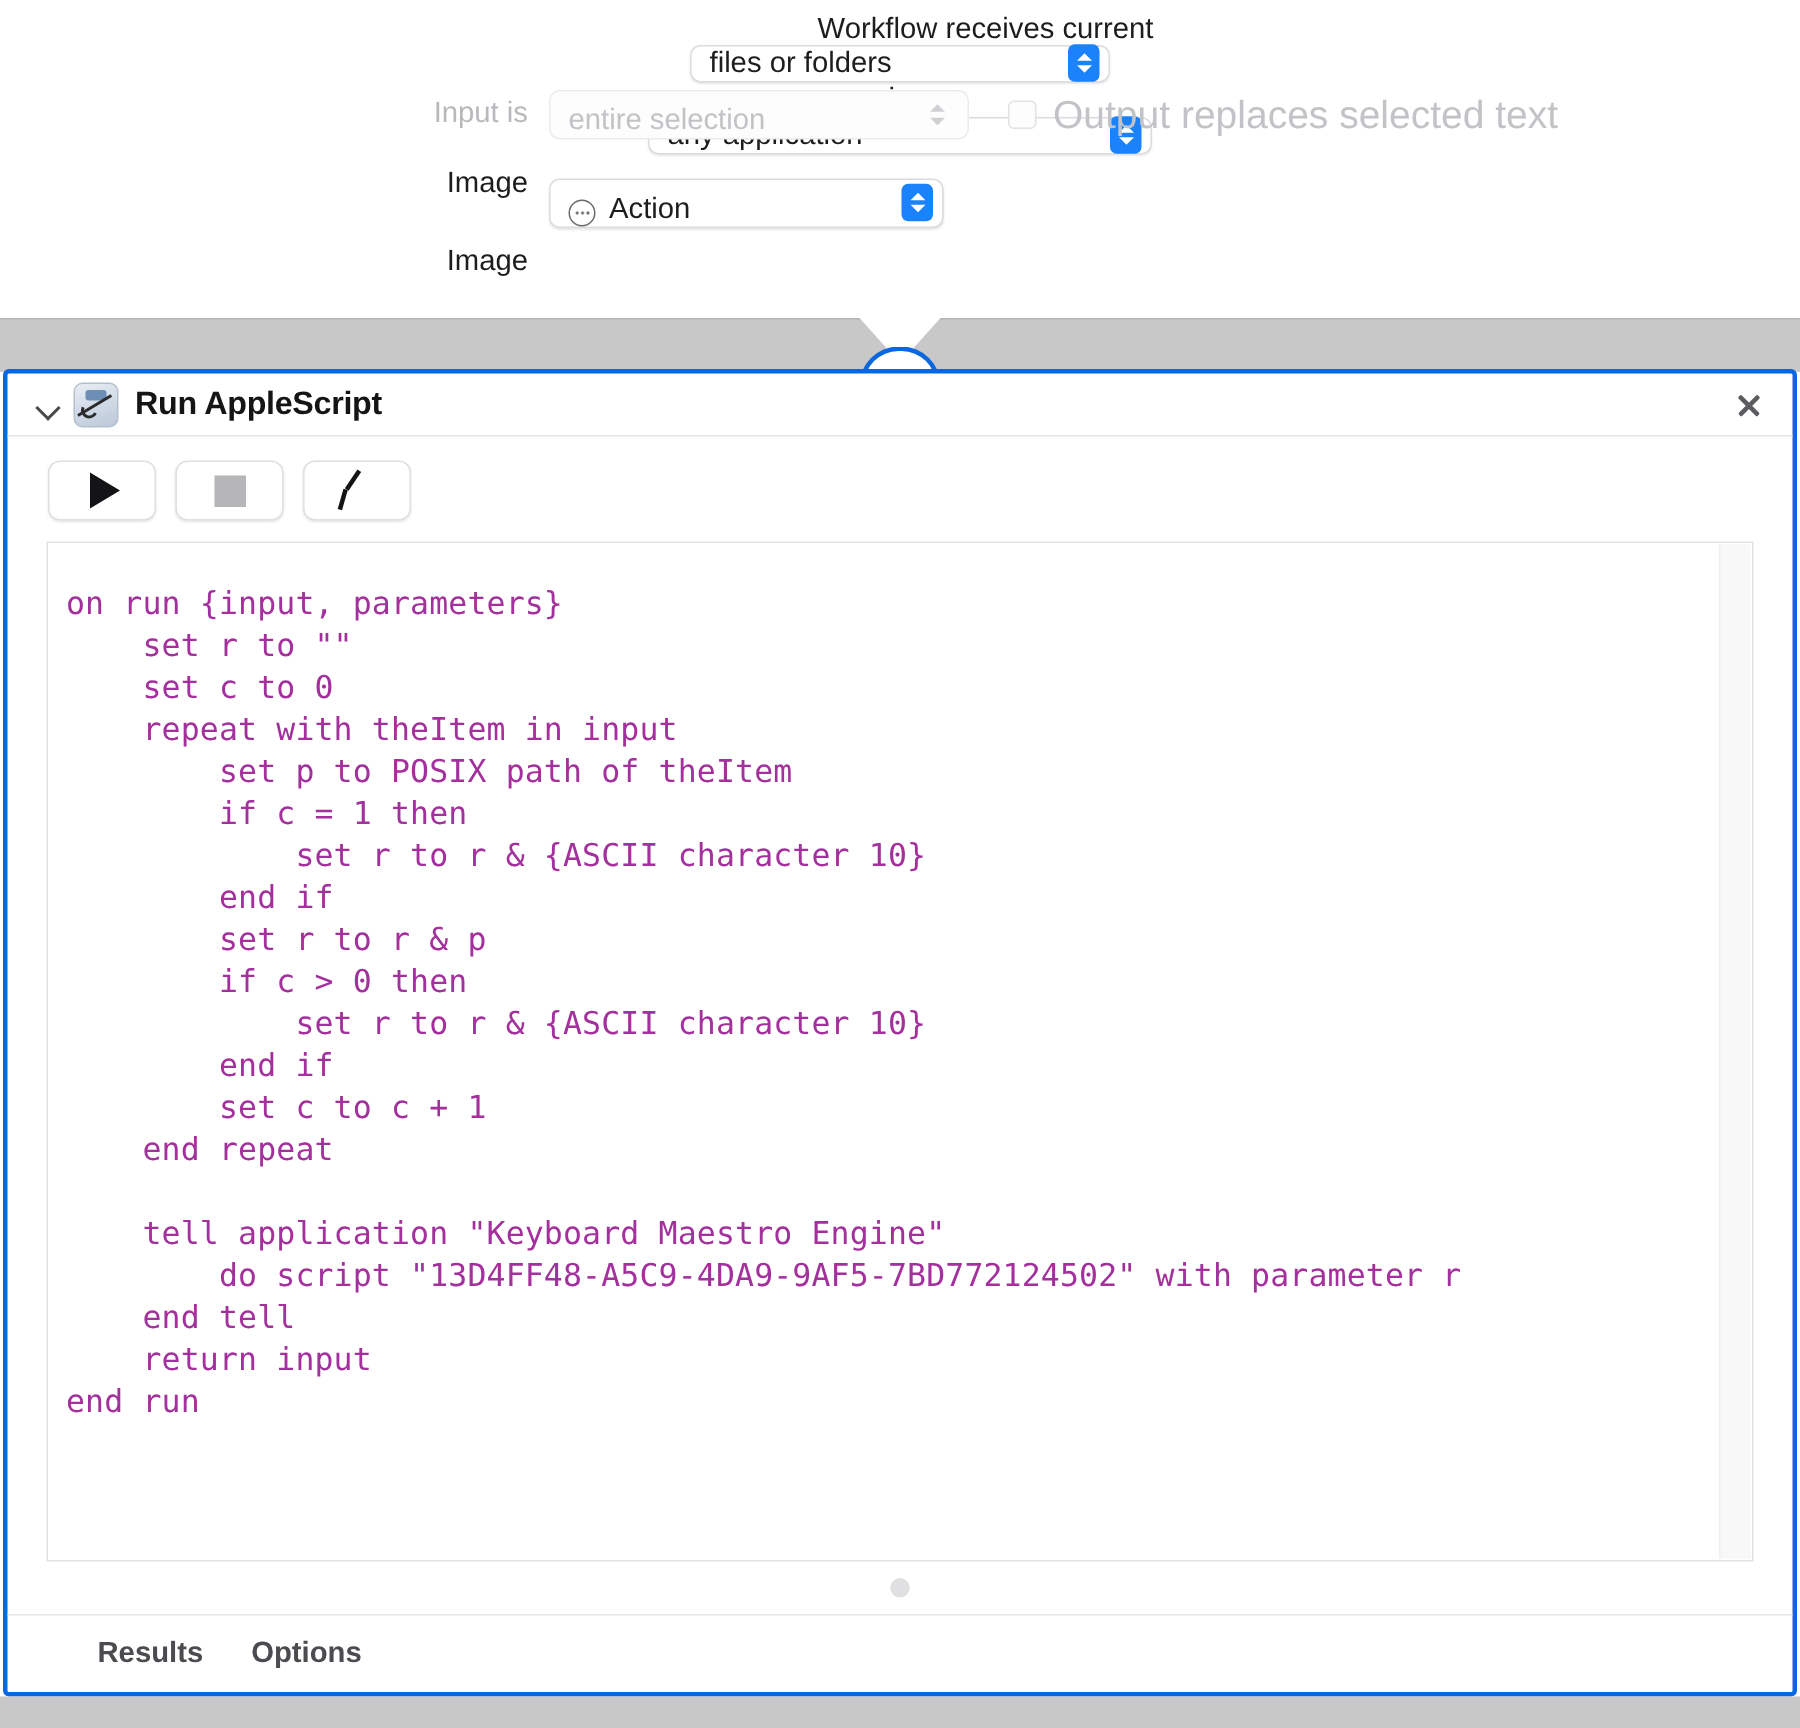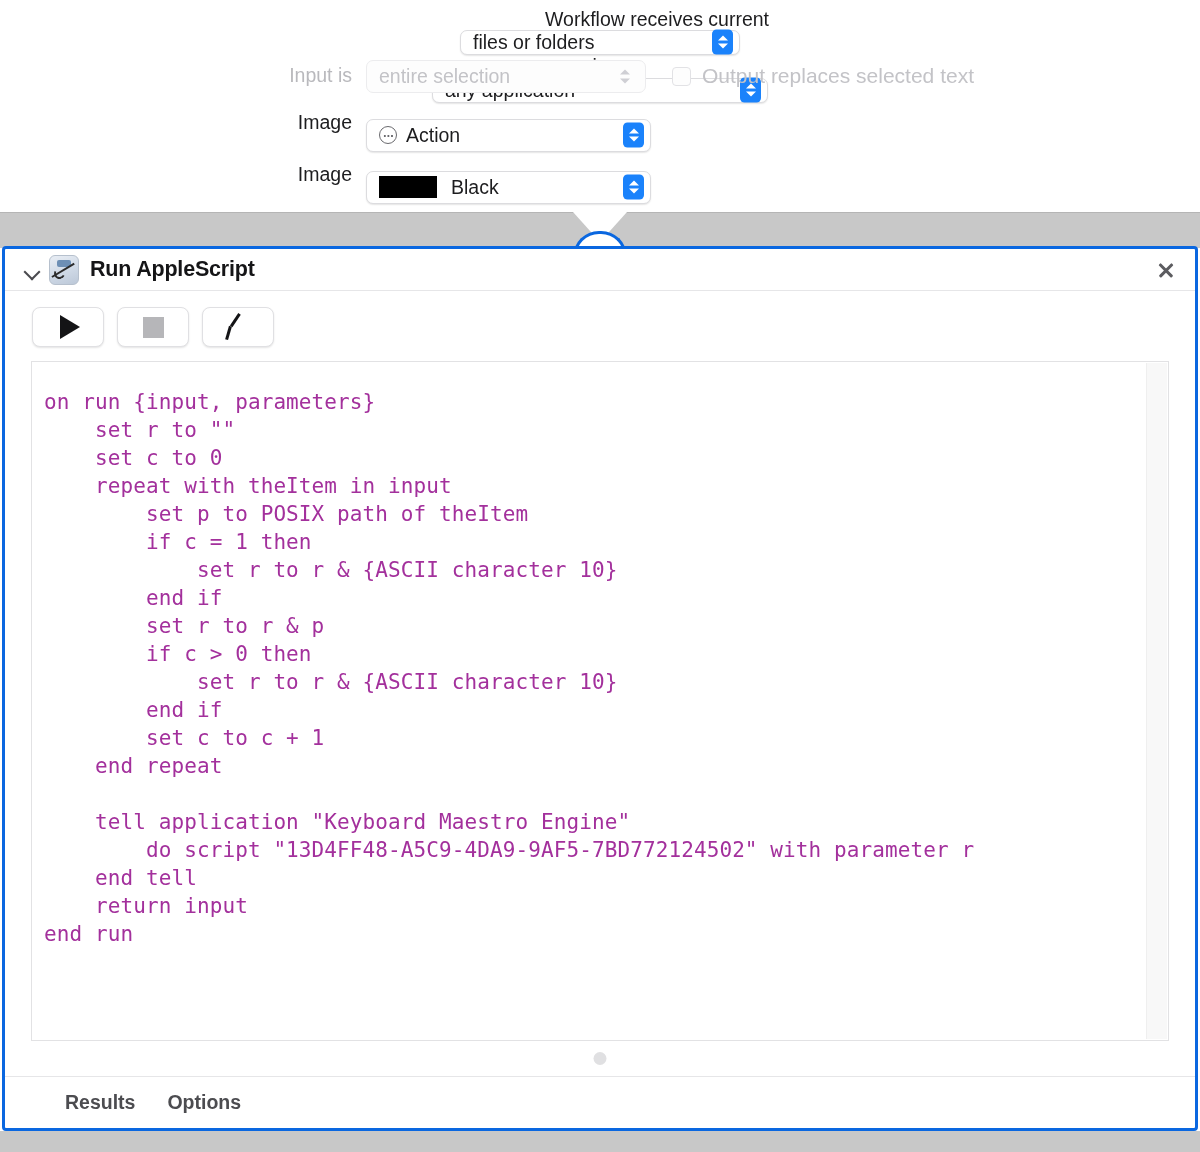--- a/index.html
+++ b/index.html
@@ -49,35 +49,35 @@
     color: #1d1d1f;
     line-height: 1;
     white-space: nowrap;
   }
   .field-label.dim { color: #b9b9bd; }
 
   
   .popup {
     position: relative;
     display: flex;
-    align-items: center;
+    align-items: flex-end;
     height: 33px;
     background: #ffffff;
     border: 1px solid #dcdcdf;
     border-radius: 7px;
     box-shadow: 0 1px 1.5px rgba(0,0,0,0.10);
     padding-left: 12px;
     padding-right: 38px;
     font-size: 19.5px;
     color: #1d1d1f;
     white-space: nowrap;
   }
   .popup.w-receives { width: 280px; }
   .popup.w-app      { width: 336px; }
-  .popup.w-std      { width: 285px; margin-top: 24px; }
+  .popup.w-std      { width: 263px; margin-top: 24px; }
 
   .popup.disabled {
     color: #c3c3c7;
     border-color: #ececee;
     box-shadow: none;
     background: #fdfdfd;
   }
 
   .stepper {
     position: absolute;
@@ -118,21 +118,21 @@
     margin-left: 26px;
     gap: 11px;
     white-space: nowrap;
   }
   .checkbox-box {
     width: 19px; height: 19px;
     border: 1px solid #e2e2e5;
     border-radius: 4px;
     background: #fdfdfd;
   }
-  .checkbox-text { font-size: 21px; color: #c3c3c7; }
+  .checkbox-text { font-size: 26px; color: #c3c3c7; }
 
   .action-glyph {
     width: 18px; height: 18px;
     border: 1.6px solid #6a6a6e;
     border-radius: 50%;
     margin-right: 9px;
     flex: 0 0 auto;
     position: relative;
   }
   .action-glyph::after {
@@ -439,28 +439,20 @@
         <span>Action</span>
         <span class="stepper">
           <span class="chev up"></span>
             <span class="chev down"></span>
         </span>
       </div>
     </div>
 
     <div class="settings-row row-color">
       <div class="field-label">Image</div>
-      <div class="popup w-std">
-        <span class="color-swatch"></span>
-        <span>Black</span>
-        <span class="stepper">
-          <span class="chev up"></span>
-            <span class="chev down"></span>
-        </span>
-      </div>
     </div>
   </div>
 
   <div class="grey-band"></div>
   <div class="notch"></div>
   <div class="notch-bump"></div>
 
   <div class="action-card">
 
     <div class="card-header">

